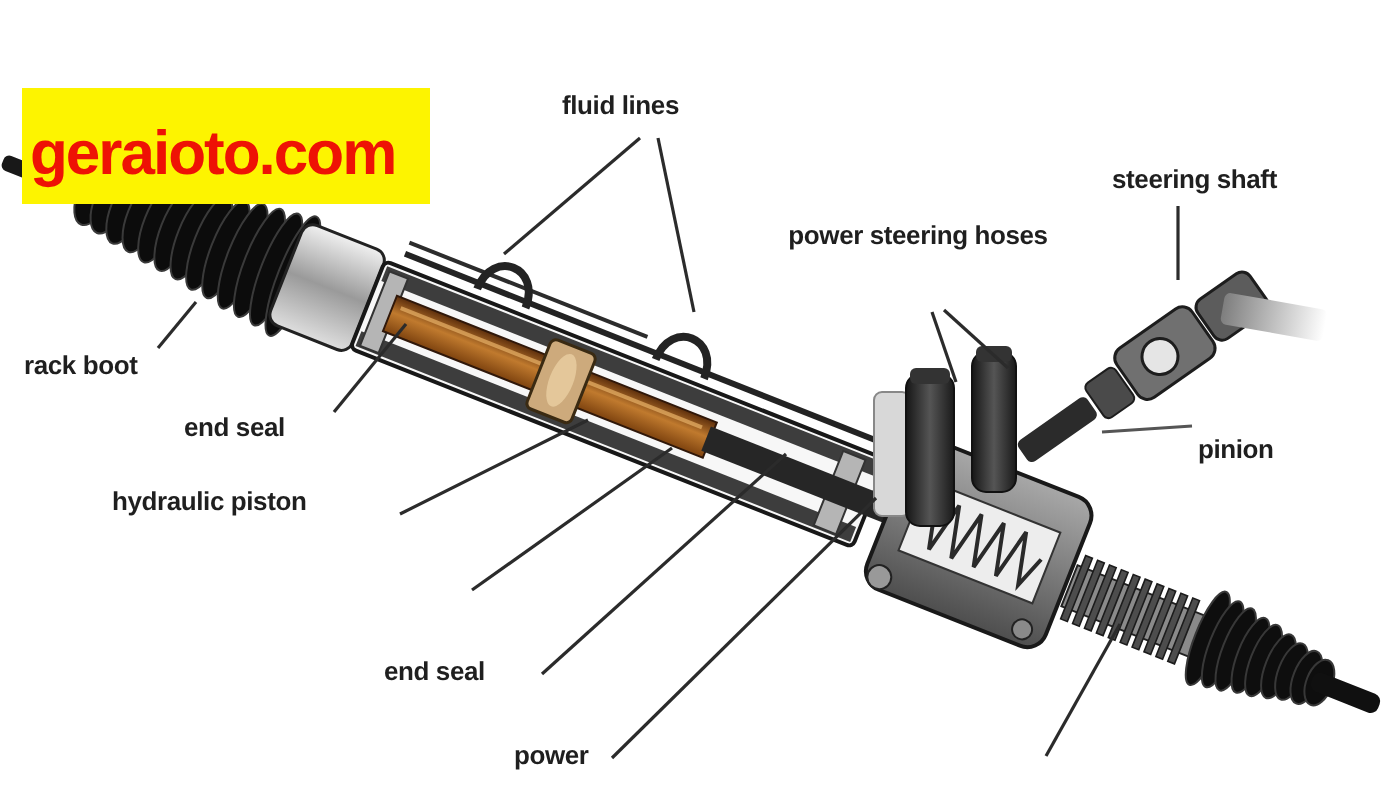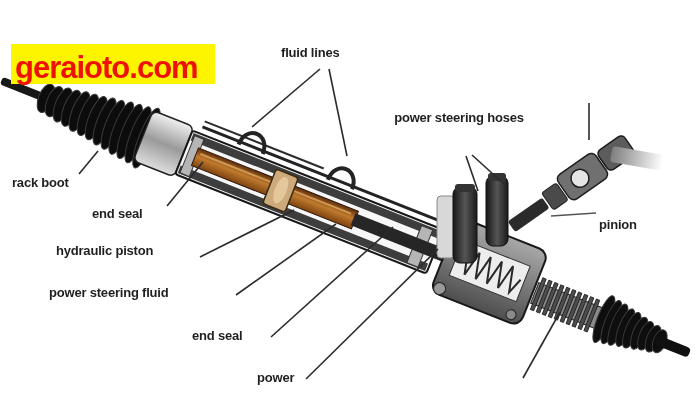--- a/index.html
+++ b/index.html
@@ -18,21 +18,21 @@
     font-weight:600;
     line-height:1.1;
     color:#1f1f1f;
     white-space:nowrap;
     letter-spacing:-0.2px;
   }
   .label.center{text-align:center;white-space:normal;}
   #watermark{
     position:absolute;
     left:11px;top:44px;
-    width:204px;height:40px;
+    width:204px;height:58px;
     background:#fdf400;
     z-index:3;
     display:flex;align-items:center;
     overflow:visible;
   }
   #watermark span{
     font-size:31px;
     font-weight:bold;
     color:#ee1205;
     letter-spacing:-1px;
@@ -198,25 +198,25 @@
       <line x1="200" y1="257" x2="294" y2="210"></line>
       <line x1="236" y1="295" x2="336" y2="224"></line>
       <line x1="271" y1="337" x2="393" y2="227"></line>
       <line x1="306" y1="379" x2="438" y2="249"></line>
       <line x1="523" y1="378" x2="560" y2="312"></line>
       <line x1="596" y1="213" x2="551" y2="216" stroke="#555"></line>
     </g>
   </svg>
 
   <div class="label" id="lbl-fluid-lines">fluid lines</div>
+  <div class="label" id="lbl-steering-shaft">steering shaft</div>
   <div class="label center" id="lbl-power-steering-hoses">power steering hoses</div>
   <div class="label" id="lbl-rack-boot">rack boot</div>
   <div class="label" id="lbl-end-seal-upper">end seal</div>
   <div class="label" id="lbl-hydraulic-piston">hydraulic piston</div>
-  <div class="label" id="lbl-power-steering-fluid">power steering fluid</div>
   <div class="label" id="lbl-end-seal-lower">end seal</div>
   <div class="label" id="lbl-rack">power</div>
   <div class="label" id="lbl-pinion">pinion</div>
 
   <div id="watermark">
     <span>geraioto.com</span>
   </div>
 
 </div>
 

